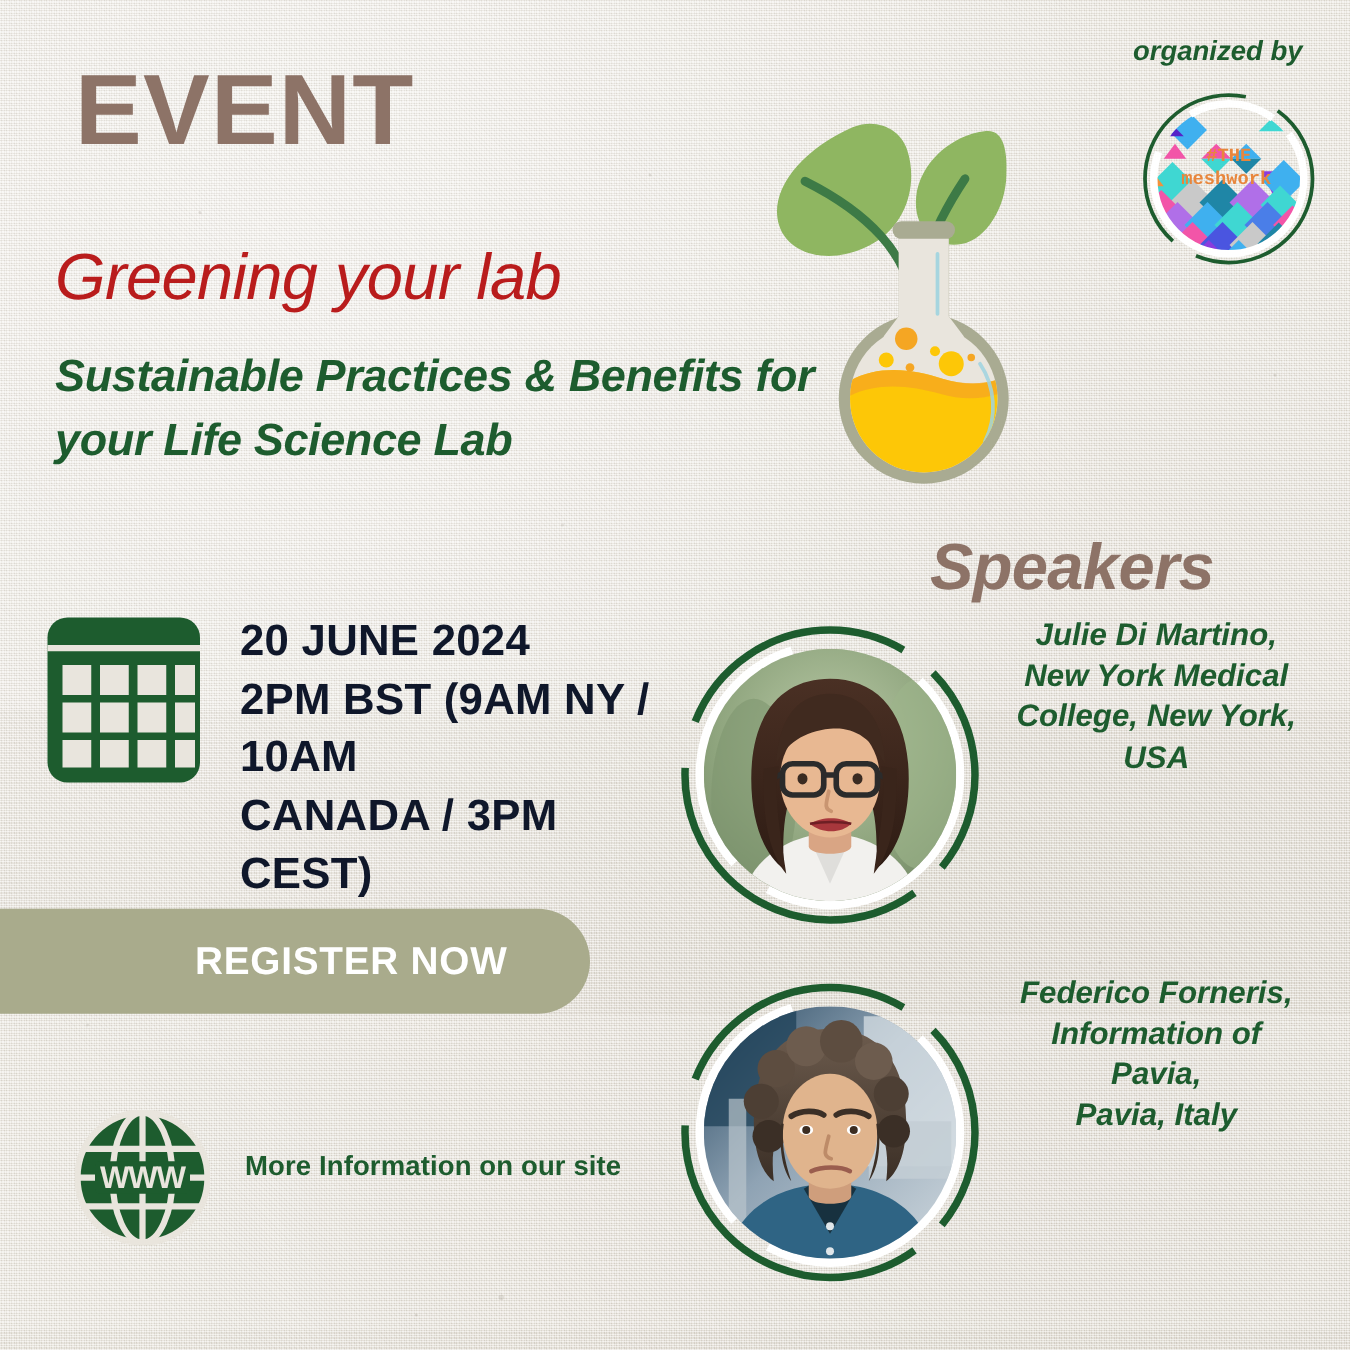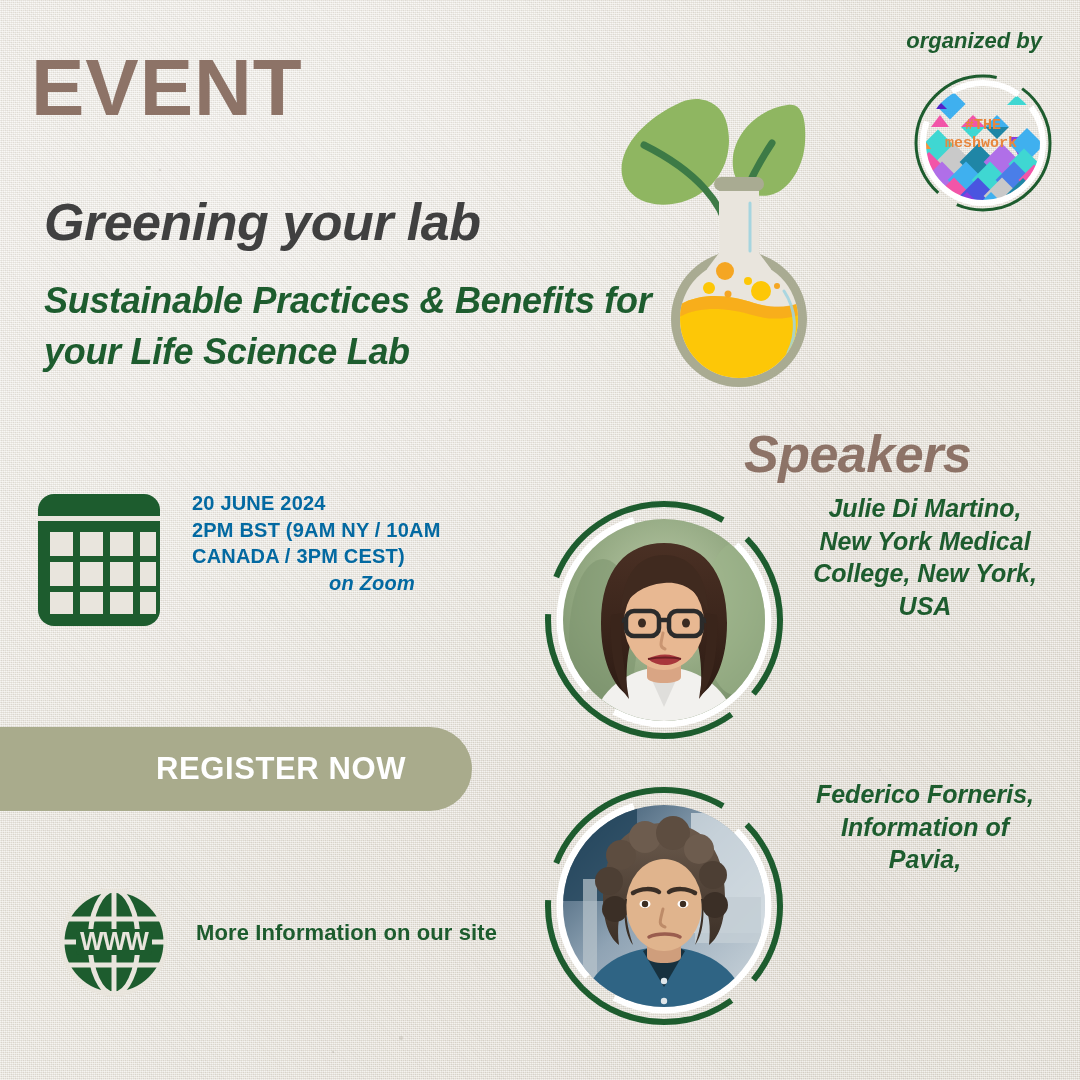--- a/index.html
+++ b/index.html
@@ -33,38 +33,38 @@
   #paper-speckles {
     position: absolute;
     inset: 0;
     pointer-events: none;
     opacity: 0.55;
   }
 
   
   #event-heading {
     position: absolute;
-    left: 31px;
+    left: 60px;
     top: 48px;
     font-size: 80px;
     font-weight: 700;
     letter-spacing: 1px;
     color: #8d7367;
     line-height: 1;
   }
 
   
   #event-title {
     position: absolute;
     left: 44px;
     top: 195px;
     font-size: 52px;
-    font-weight: 700;
+    font-weight: 400;
     font-style: italic;
-    color: #404040;
+    color: #b91c1c;
     line-height: 1.05;
     letter-spacing: -0.5px;
   }
   #event-subtitle {
     position: absolute;
     left: 44px;
     top: 275px;
     width: 640px;
     font-size: 36px;
     font-weight: 700;
@@ -107,23 +107,23 @@
     left: 36px;
     top: 492px;
     width: 126px;
     height: 136px;
   }
   #datetime-block {
     position: absolute;
     left: 192px;
     top: 490px;
     width: 360px;
-    font-size: 20px;
-    font-weight: 700;
-    color: #0369a1;
+    font-size: 35px;
+    font-weight: 700;
+    color: #0f172a;
     line-height: 1.33;
     letter-spacing: 0.2px;
   }
   #datetime-block .zoom-line {
     font-style: italic;
     text-align: center;
   }
 
   
   #register-button {
@@ -500,16 +500,17 @@
           <path d="M86 132 C94 128 110 128 117 132" stroke="#9a5d4e" stroke-width="3.5" fill="none" stroke-linecap="round"></path>
 
           <path d="M62 94 C60 118 64 132 70 140 C64 122 62 108 64 94 Z" fill="#3b2f26"></path>
           <path d="M140 94 C142 118 138 132 132 140 C138 122 140 108 138 94 Z" fill="#3b2f26"></path>
         </svg>
       </div>
     </div>
     <div class="speaker-info">
       <div>Federico Forneris,</div>
       <div>Information of Pavia,</div>
+      <div>Pavia, Italy</div>
     </div>
   </div>
 
 </div>
 
 </body></html>

